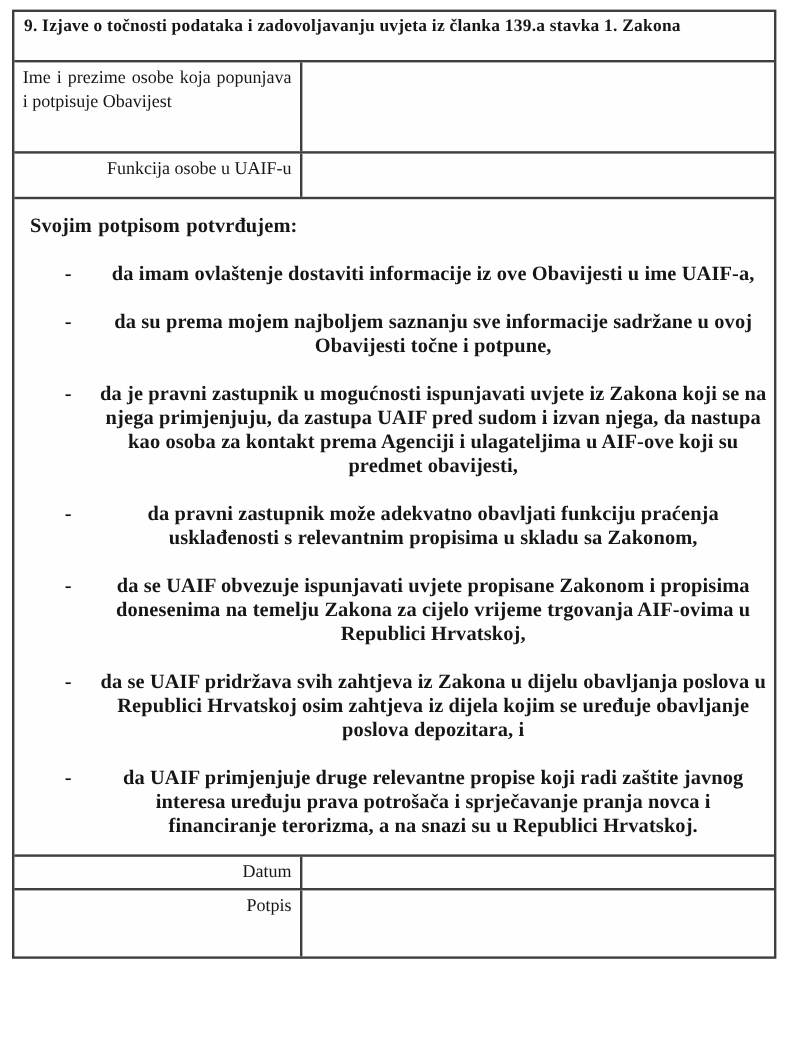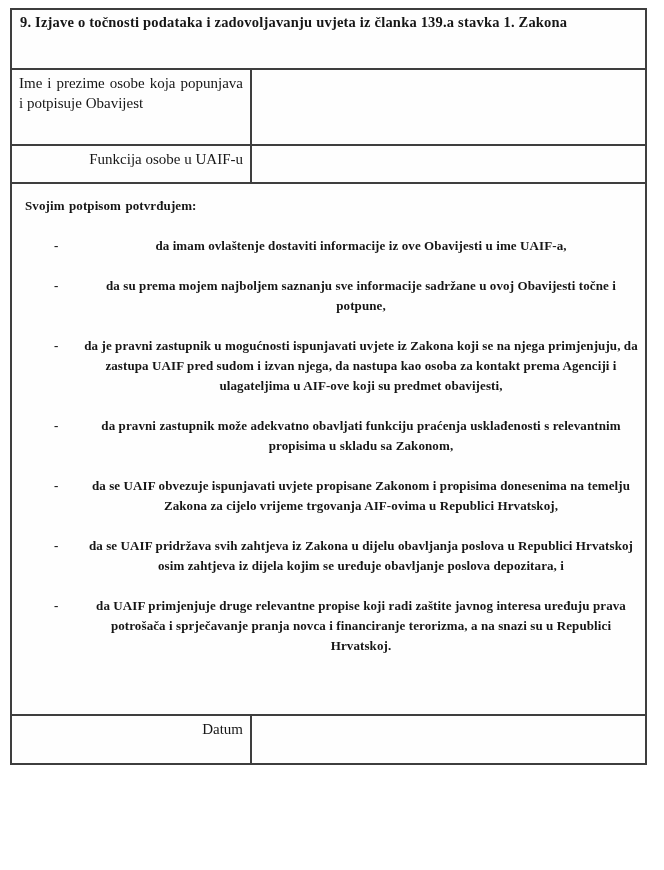--- a/index.html
+++ b/index.html
@@ -12,21 +12,21 @@
     overflow: hidden;
   }
   .page { padding: 8px 9px 10px 10px; }
   .form {
     width: 637px;
     border: 2px solid #3e3e3e;
     background: #fefefe;
   }
   
   .title-row {
-    height: 58px;
+    height: 40px;
     padding: 4px 8px 2px 8px;
     font-weight: 700;
     font-size: 14.5px;
     letter-spacing: 0.2px;
     white-space: nowrap;
     overflow: hidden;
   }
   
   .field-row {
     display: flex;
@@ -36,30 +36,30 @@
     width: 240px;
     border-right: 2px solid #3e3e3e;
     padding: 3px 7px 3px 7px;
     font-size: 15px;
     line-height: 20px;
     text-align: right;
   }
   .value-cell { flex: 1; }
   .h-name   { height: 76px; }
   .h-std    { height: 38px; }
-  .h-datum  { height: 49px; }
+  .h-datum  { height: 28px; }
   .h-potpis { height: 57px; }
   .justify  { text-align: justify; }
   
   .decl {
     border-top: 2px solid #3e3e3e;
     min-height: 532px;
     padding: 12px 6px 14px 13px;
     font-weight: 700;
-    font-size: 13px;
+    font-size: 17px;
     line-height: 20px;
     letter-spacing: 0.1px;
   }
   .decl-heading { word-spacing: 1px; }
   .decl-item {
     display: flex;
     margin: 20px 0 0 29px;
   }
   .decl-dash {
     width: 29px;
@@ -120,15 +120,19 @@
         <span class="decl-dash">-</span>
         <span class="decl-text">da UAIF primjenjuje druge relevantne propise koji radi zaštite javnog interesa uređuju prava potrošača i sprječavanje pranja novca i financiranje terorizma, a na snazi su u Republici Hrvatskoj.</span>
       </div>
     </div>
 
     <div class="field-row h-datum">
       <div class="label-cell">Datum</div>
       <div class="value-cell"></div>
     </div>
 
+    <div class="field-row h-potpis">
+      <div class="label-cell">Potpis</div>
+      <div class="value-cell"></div>
+    </div>
 
   </div>
 </div>
 
 </body></html>

